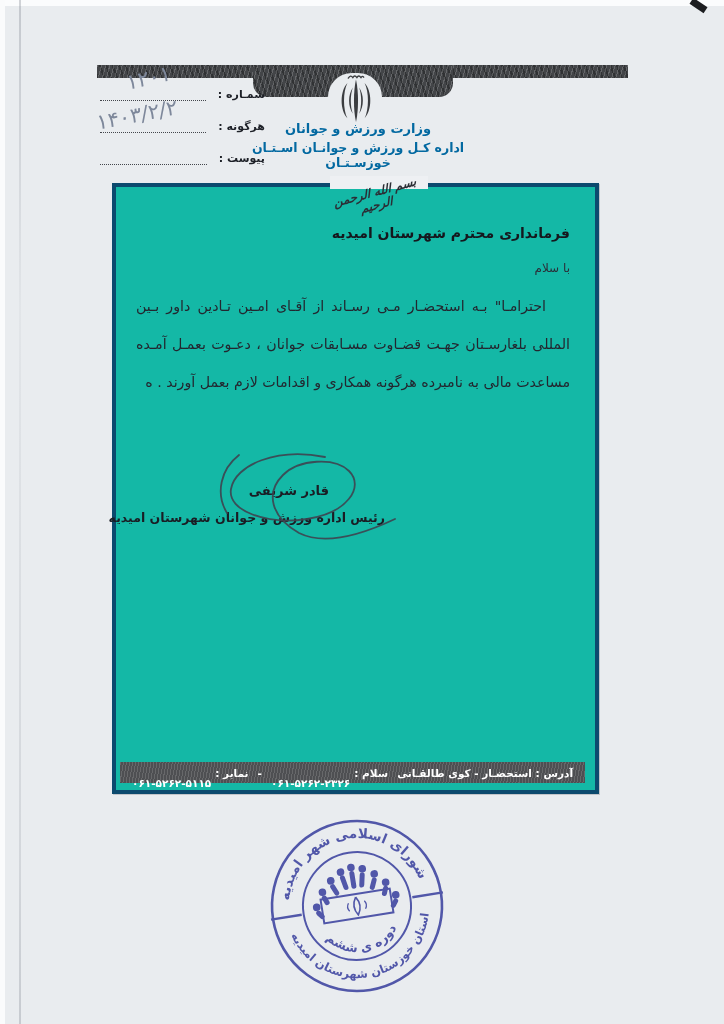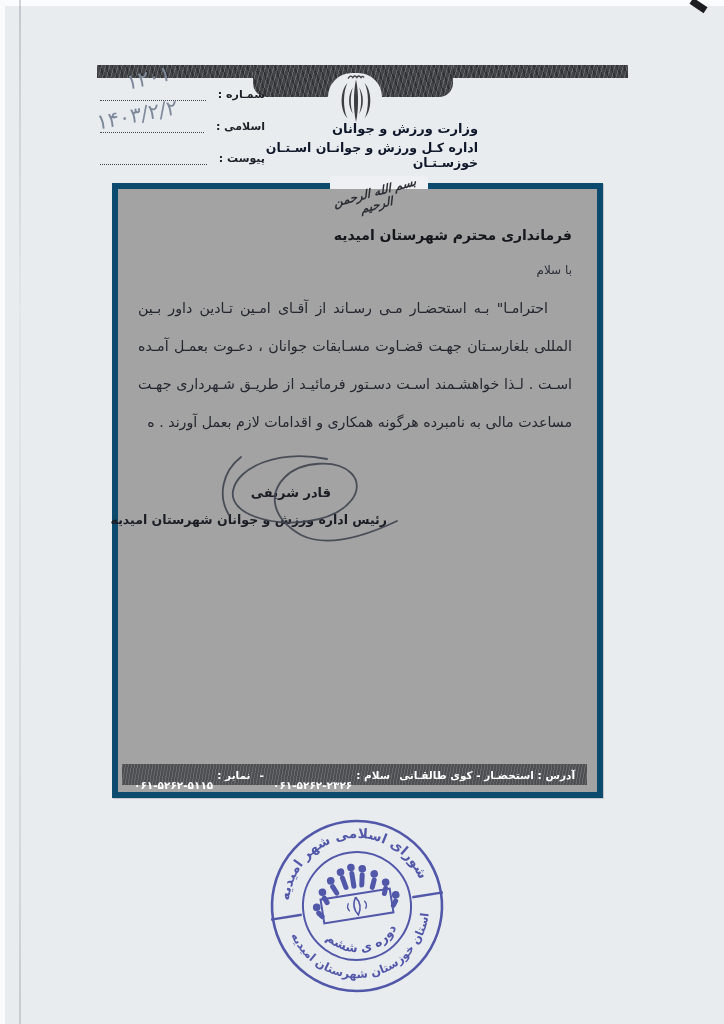--- a/index.html
+++ b/index.html
@@ -37,21 +37,21 @@
     position:absolute; left:156px; top:0; width:200px; height:32px;
     background:inherit; background-image:inherit;
     border-radius:0 0 14px 14px;
   }
   .notch {
     position:absolute; left:75px; top:8px; width:54px; height:24px;
     background:#e9ecef; border-radius:27px 27px 0 0;
   }
   .emblem { position:absolute; left:333px; top:74px; z-index:2; }
 
-  .ministry { position:absolute; left:238px; top:121px; width:240px; text-align:right; z-index:2; color:#0f172a; }
+  .ministry { position:absolute; left:238px; top:121px; width:240px; text-align:center; z-index:2; color:#0369a1; }
   .ministry .m1 { font-size:13px; font-weight:700; margin-bottom:4px; }
   .ministry .m2 { font-size:12.5px; font-weight:700; margin-bottom:18px; }
   .ministry .m3 { font-size:12px; font-weight:700; }
 
   .meta { position:absolute; left:100px; top:84px; width:165px; z-index:2; }
   .meta-row { display:flex; align-items:flex-end; height:17px; margin-bottom:15px; gap:12px; }
   .meta-label { font-size:11px; font-weight:700; color:#1d2027; white-space:nowrap; }
   .meta-dots { flex:1; border-bottom:1.6px dotted #43464c; height:13px; }
   .hand {
     position:absolute; font-size:21px; color:#7e889b;
@@ -66,21 +66,21 @@
   .bismillah {
     position:absolute; left:318px; top:186px; width:116px; z-index:6;
     font-family:"DejaVu Serif", serif; font-style:italic; font-weight:700;
     font-size:12px; line-height:1.1; color:#2b2e35; text-align:center;
     transform:rotate(-15deg) skewX(-8deg);
   }
 
   
   .frame {
     position:absolute; left:112px; top:183px; width:479px; height:603px;
-    border:6px solid #0c4a6e; background:#a3a3a3;
+    border:4px solid #0c4a6e; background:#14b8a6;
     box-shadow:1px 1px 0 rgba(20,22,26,.18);
     z-index:4;
   }
   .recipient { position:absolute; top:38px; right:25px; font-size:14px; font-weight:700; color:#15171d; }
   .salutation { position:absolute; top:74px; right:25px; font-size:12px; color:#2b2f39;margin-left:32px; }
   .body-text { position:absolute; top:100px; right:25px; left:20px; }
   .body-line {
     font-size:14.2px; line-height:38px; color:#23262f;
     text-align:justify; text-align-last:justify; white-space:normal;
   }
@@ -140,42 +140,41 @@
     <div class="m2">اداره کـل ورزش و جوانـان اسـتـان خوزسـتـان</div>
     <div class="m3">اداره ورزش و جوانـان شهرستـان امیدیـه</div>
   </div>
 
   <div class="meta">
     <div class="meta-row">
       <span class="meta-label">شمـاره :</span>
       <span class="meta-dots"></span>
     </div>
     <div class="meta-row">
-      <span class="meta-label">اسلامی :</span>
+      <span class="meta-label">هرگونه :</span>
       <span class="meta-dots"></span>
     </div>
     <div class="meta-row">
       <span class="meta-label">پیوست :</span>
       <span class="meta-dots"></span>
     </div>
   </div>
   <div class="hand hand-number">۱۲۰۱</div>
   <div class="hand hand-date">۱۴۰۳/۲/۲</div>
 
   <div class="bismillah-patch"></div>
   <div class="bismillah">بسم الله الرحمن الرحیم</div>
 
   <div class="frame">
     <div class="recipient">فرمانداری محترم شهرستان امیدیه</div>
     <div class="salutation">با سلام</div>
 
     <div class="body-text">
       <div class="body-line first">احترامـا" بـه استحضـار مـی رسـاند از آقـای امـین تـادین داور بـین</div>
       <div class="body-line">المللی بلغارسـتان جهـت قضـاوت مسـابقات جوانان ، دعـوت بعمـل آمـده</div>
-      <div class="body-line">اسـت . لـذا خواهشـمند اسـت دسـتور فرمائیـد از طریـق شـهرداری جهـت</div>
       <div class="body-line last">مساعدت مالی به نامبرده هرگونه همکاری و اقدامات لازم بعمل آورند . ه</div>
     </div>
 
     <div class="sig-name">قادر شریفی</div>
     <div class="sig-title">رئیس اداره ورزش و جوانان شهرستان امیدیه</div>
 
     <svg class="scribble" width="200" height="105" viewBox="0 0 200 105" aria-hidden="true">
       <g fill="none" stroke="#3e4450" stroke-width="1.8" opacity=".9" stroke-linecap="round">
         <path d="M120 8 C72 -2 30 16 26 40 C22 62 62 76 102 70 C142 64 160 38 144 22 C130 8 94 10 78 26 C60 44 66 68 94 84 C118 96 152 88 190 70"></path>
         <path d="M34 6 C16 20 10 44 22 64"></path>

